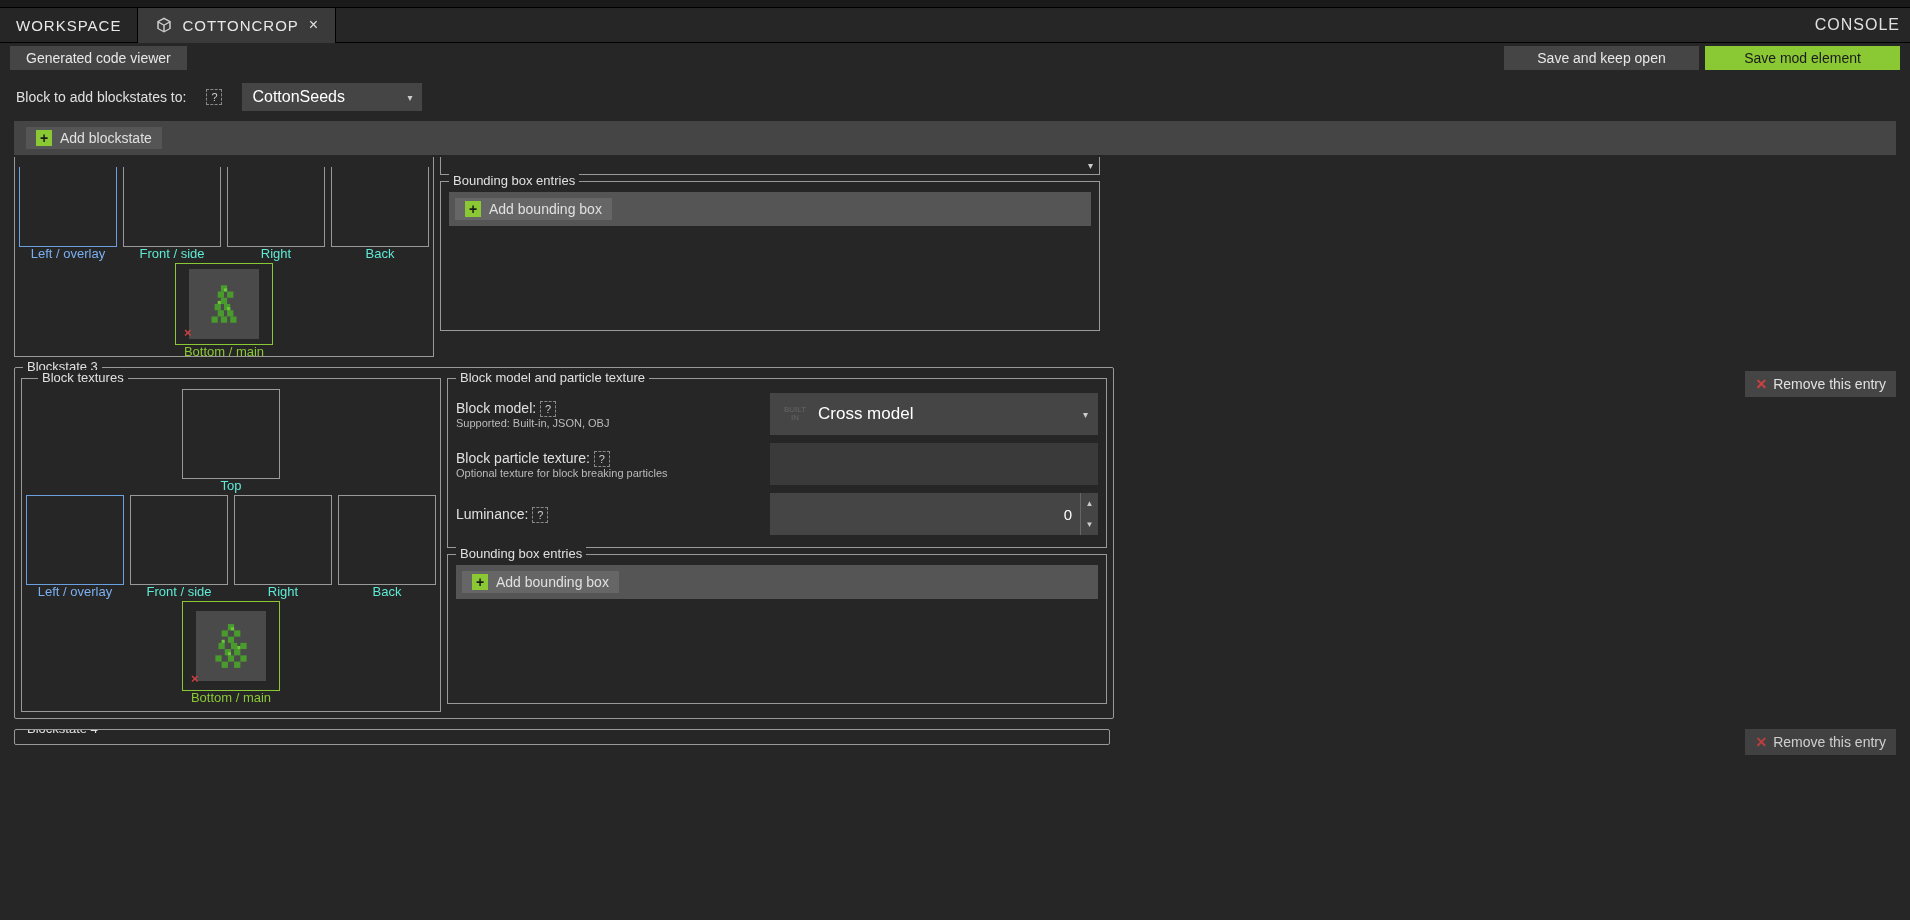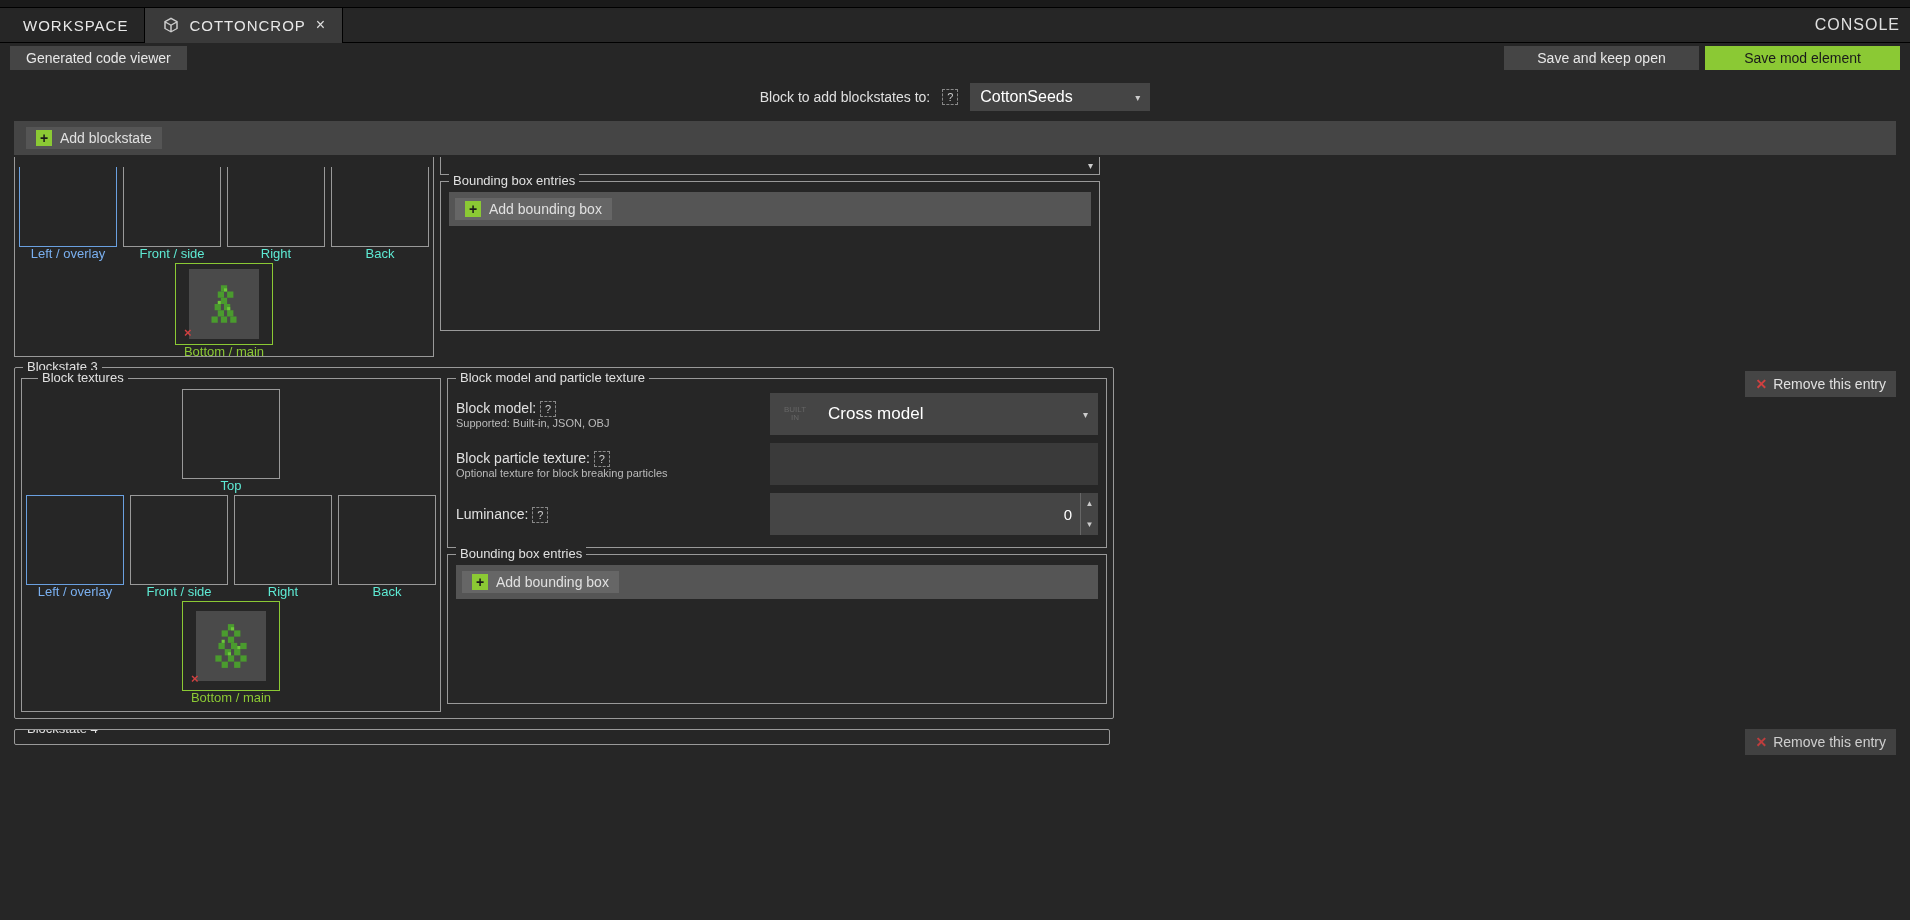--- a/index.html
+++ b/index.html
@@ -1,32 +1,32 @@
 <!DOCTYPE html>
 <html><head>
 <meta charset="utf-8">
 <style>
 * { margin:0; padding:0; box-sizing:border-box; font-family:"Segoe UI",Arial,sans-serif; }
 body { background:#262626; color:#e0e0e0; width:1910px; height:920px; overflow:hidden; font-size:14px; }
 
 .topbar { height:8px; background:#1a1a1a; border-bottom:1px solid #000; }
-.tabs-row { display:flex; align-items:center; height:35px; background:#262626; border-bottom:1px solid #000;padding-left:7px; }
+.tabs-row { display:flex; align-items:center; height:35px; background:#262626; border-bottom:1px solid #000; }
 .tab { display:flex; align-items:center; padding:0 16px; height:35px; font-size:15px; letter-spacing:1px; color:#e8e8e8; border-right:1px solid #000; }
 .tab.active { background:#3a3a3a; }
 .tab-icon { width:20px; height:20px; margin-right:8px; display:inline-flex; align-items:center; justify-content:center; }
 .tab-close { margin-left:10px; color:#e0e0e0; font-size:16px; }
 .console-label { margin-left:auto; padding-right:10px; font-size:16px; letter-spacing:1px; }
 
 .toolbar { display:flex; align-items:center; height:30px; background:#262626; padding:0 10px; gap:6px; }
 .btn { background:#454545; border:none; color:#e8e8e8; padding:4px 16px; font-size:14px; display:inline-flex; align-items:center; height:24px; }
 .btn-green { background:#8bc934; color:#1a1a1a; }
 .toolbar .btn-save { width:195px; justify-content:center; }
 .spacer { flex:1; }
 
-.control-row { display:flex; align-items:center; padding:10px 16px; gap:12px;justify-content:center; }
+.control-row { display:flex; align-items:center; padding:10px 16px; gap:20px; }
 .label { color:#e0e0e0; font-size:14px; }
 .help-icon { display:inline-flex; width:16px; height:16px; border:1px dashed #888; color:#ccc; font-size:11px; align-items:center; justify-content:center; }
 .select { background:#454545; border:none; color:#fff; padding:4px 10px; font-size:16px; min-width:180px; height:28px; display:flex; align-items:center; justify-content:space-between; }
 .chevron { font-size:10px; color:#ccc; }
 
 .main { padding:0 14px; }
 .add-bs-bar { background:#454545; padding:6px 12px; display:flex; align-items:center; margin-bottom:2px; }
 .add-bs-btn { background:#555; padding:3px 10px; display:inline-flex; align-items:center; gap:8px; font-size:14px; }
 .plus-icon { width:16px; height:16px; background:#8bc934; color:#1a1a1a; display:inline-flex; align-items:center; justify-content:center; font-weight:bold; font-size:14px; line-height:1; }
 
@@ -51,21 +51,21 @@
 .tex-thumb { width:70px; height:70px; background:#4a4a4a; display:flex; align-items:center; justify-content:center; }
 .tex-x { position:absolute; left:8px; bottom:4px; color:#d04040; font-size:13px; font-weight:bold; }
 
 .model-box { border:1px solid #999; position:relative; padding:10px 8px 8px 8px; width:660px; }
 .model-row { display:flex; align-items:center; padding:4px 0; }
 .model-left { width:330px; }
 .model-left .title { font-size:14px; }
 .model-left .sub { font-size:11px; color:#bbb; }
 .model-right { flex:1; }
 .dropdown { background:#454545; height:42px; display:flex; align-items:center; padding:0 10px; justify-content:space-between; width:328px; }
-.dropdown .builtin { font-size:8px; color:#666; line-height:8px; margin-right:18px; text-align:center; width:30px; }
+.dropdown .builtin { font-size:8px; color:#666; line-height:8px; margin-right:8px; text-align:center; width:30px; }
 .dropdown .val { font-size:17px; color:#fff; flex:1; }
 .empty-drop { background:#3a3a3a; height:42px; width:328px; }
 .spinner { background:#454545; height:42px; width:328px; display:flex; align-items:center; }
 .spinner input { background:transparent; border:none; color:#fff; text-align:right; flex:1; padding-right:8px; font-size:15px; outline:none; }
 .spinner .arrows { display:flex; flex-direction:column; width:18px; height:42px; border-left:1px solid #666; }
 .spinner .arrows span { flex:1; display:flex; align-items:center; justify-content:center; font-size:8px; color:#ccc; }
 
 .bbox-box { border:1px solid #999; position:relative; padding:10px 8px 8px 8px; width:660px; margin-top:6px; min-height:150px; }
 .bbox-bar { background:#555; padding:6px; display:flex; }
 .bbox-btn { background:#666; padding:3px 10px; display:inline-flex; align-items:center; gap:8px; }

